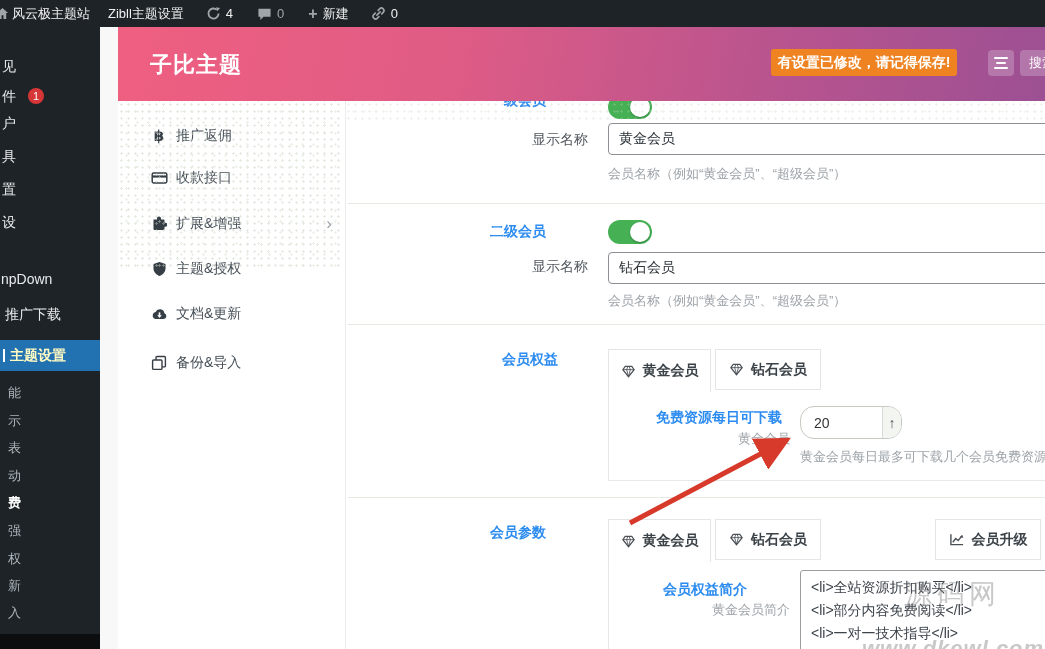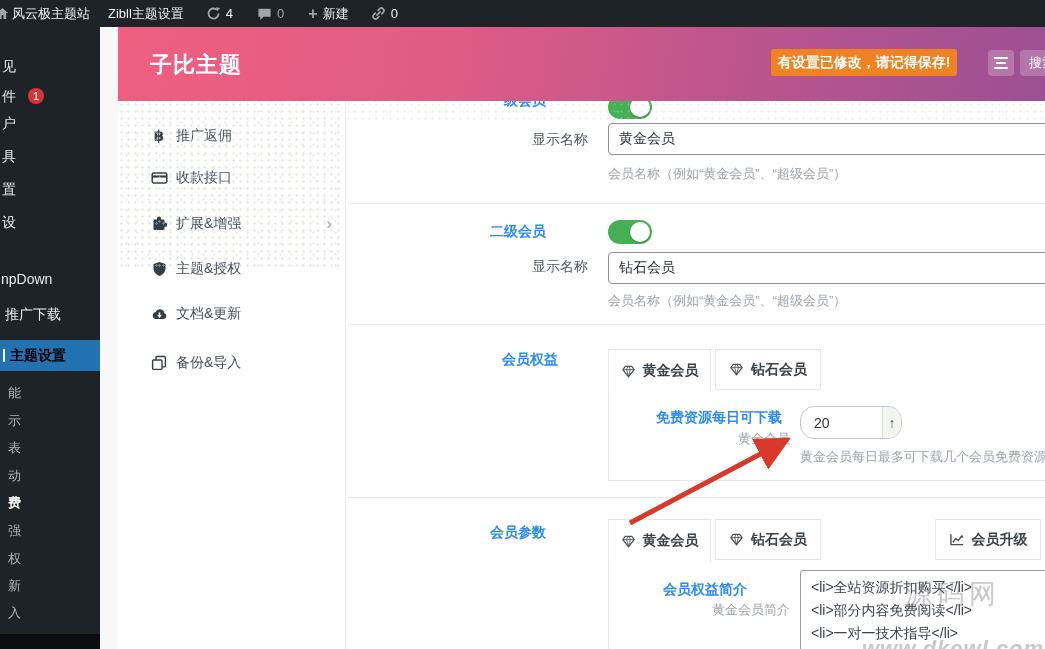--- a/index.html
+++ b/index.html
@@ -10,21 +10,21 @@
   #adminbar{left:0;top:0;width:1045px;height:27px;background:#1d2327;overflow:hidden;z-index:50;
             display:flex;align-items:center;color:#f0f0f1;font-size:13px;}
   .ab-item{display:flex;align-items:center;gap:5px;height:27px;padding:0 9px;white-space:nowrap;}
   .ab-ico{display:inline-flex;align-items:center;color:#a0a5aa;}
   
   #wpsidebar{left:0;top:27px;width:100px;height:622px;background:#1d2327;overflow:hidden;z-index:45;}
   .wp-item{position:absolute;left:2px;color:#e8eaec;font-size:14px;white-space:nowrap;}
   .wp-sub{position:absolute;left:8px;color:#aeb5bb;font-size:13px;white-space:nowrap;}
   .wp-sub.cur{color:#fff;font-weight:bold;}
   #wp-active{position:absolute;left:0;top:313px;width:100px;height:31px;background:#2271b1;
-             color:#000000;font-size:14px;font-weight:bold;display:flex;align-items:center;}
+             color:#fef9c3;font-size:14px;font-weight:bold;display:flex;align-items:center;}
   #wp-badge{position:absolute;left:28px;top:61px;width:16px;height:16px;border-radius:50%;
             background:#d63638;color:#fff;font-size:11px;display:flex;align-items:center;justify-content:center;}
   #wp-bottom{position:absolute;left:0;top:607px;width:100px;height:15px;background:#0b0d0e;}
   
   #gapstrip{left:100px;top:27px;width:18px;height:622px;background:#f0f0f1;}
   .texture{background-image:radial-gradient(#c9d4c2 1px,transparent 1.2px),radial-gradient(#d9e1d2 1px,transparent 1.2px);
            background-size:7px 7px,11px 11px;background-position:0 0,3px 5px;opacity:.45;pointer-events:none;}
   
   #panel{left:118px;top:101px;width:227px;height:548px;background:#fff;border-right:1px solid #ececec;}
   .menu-item{position:absolute;left:0;width:226px;height:34px;display:flex;align-items:center;color:#454e56;font-size:14px;}

